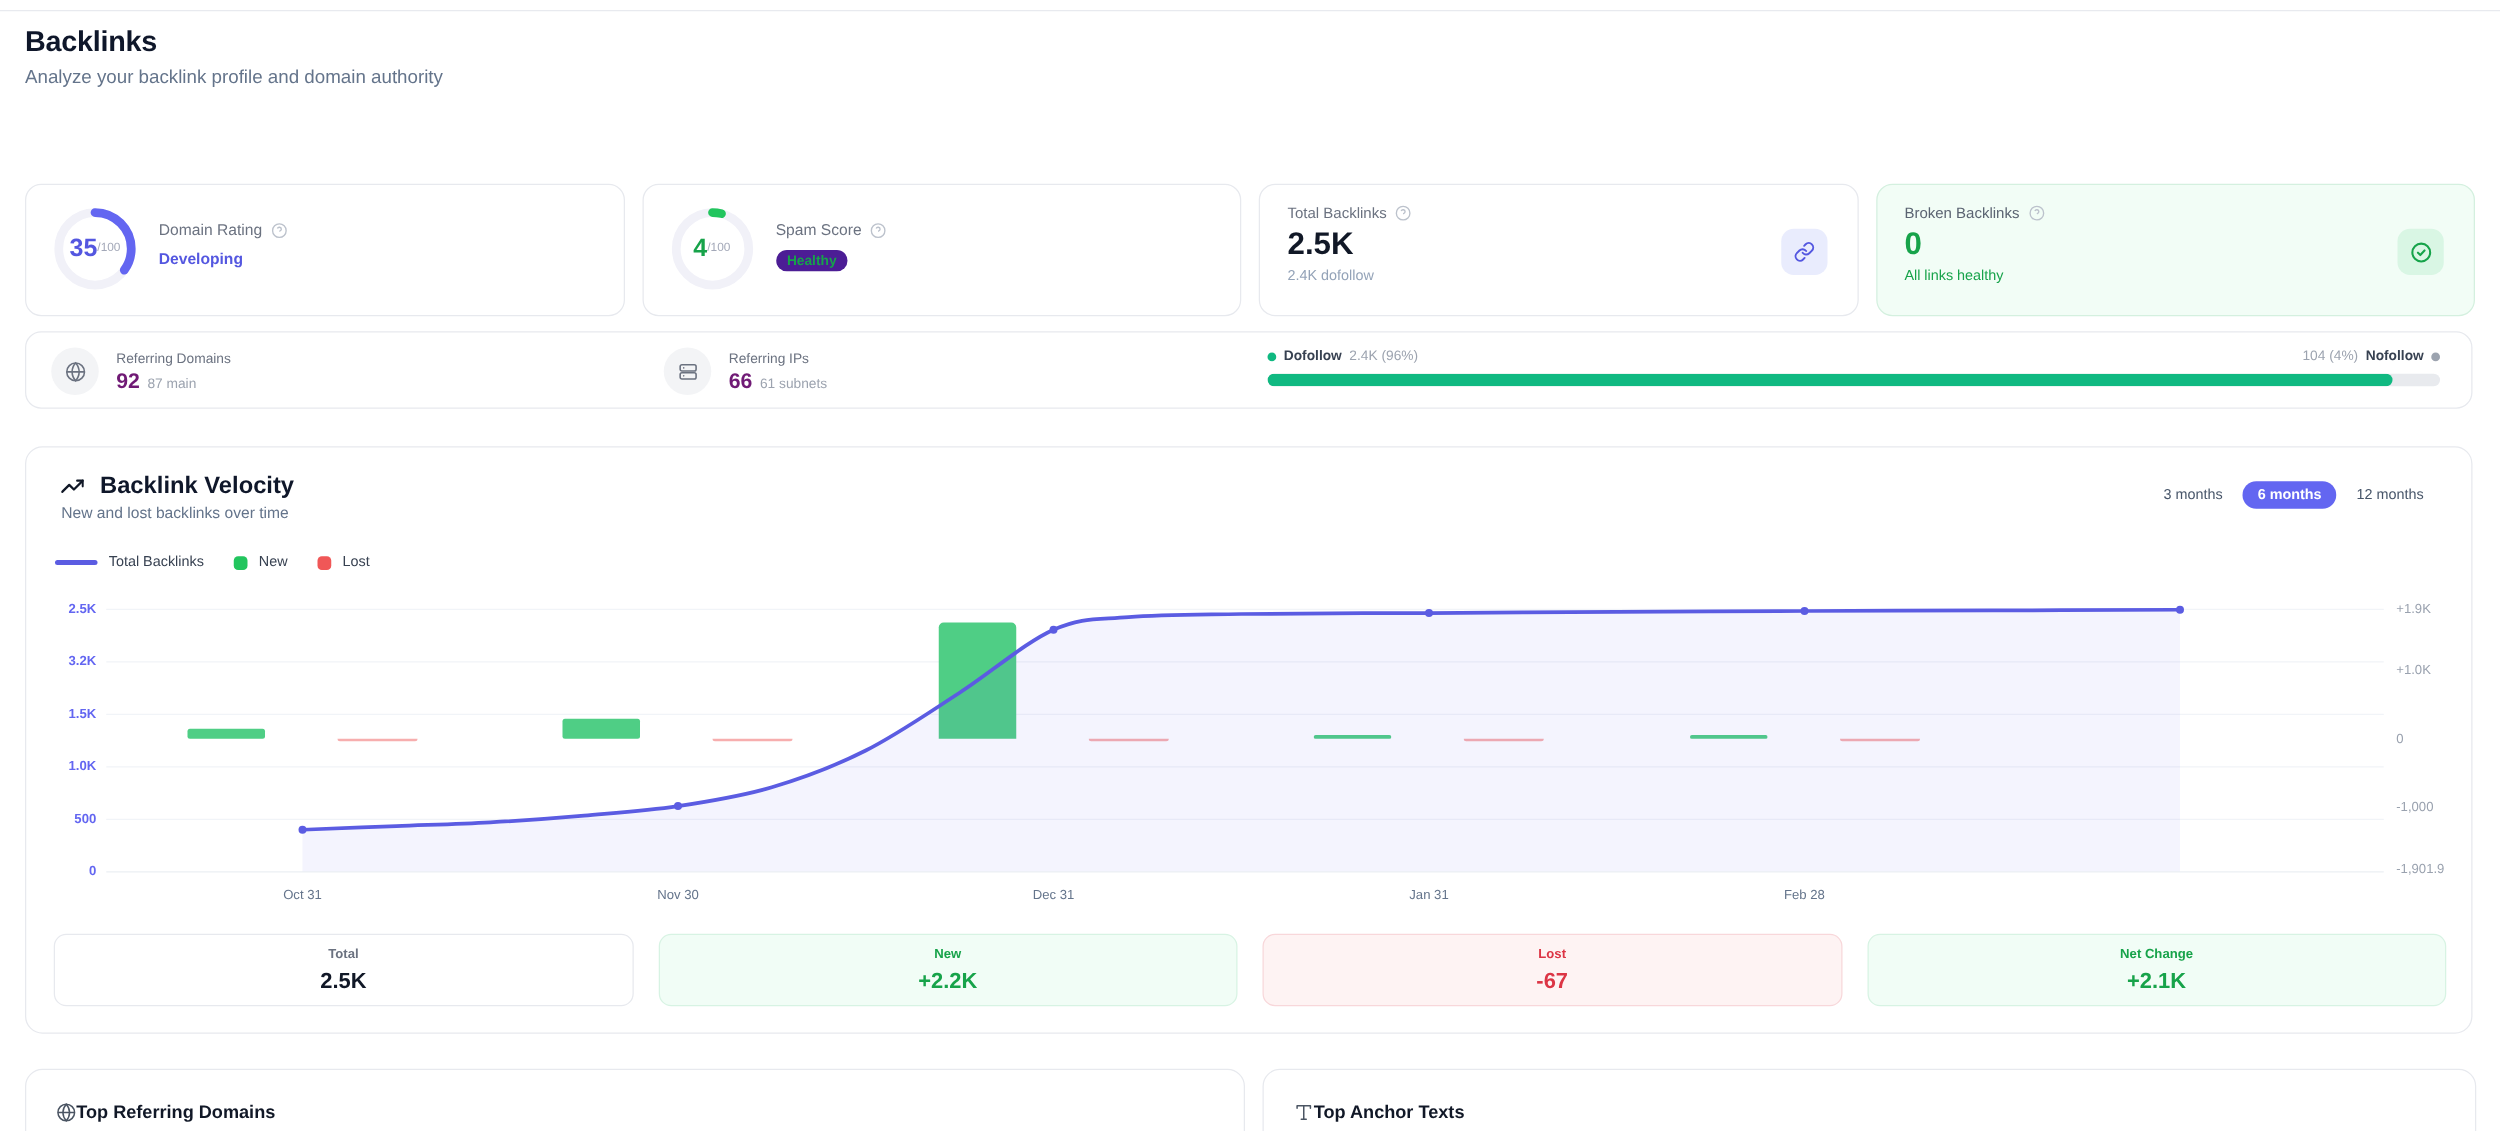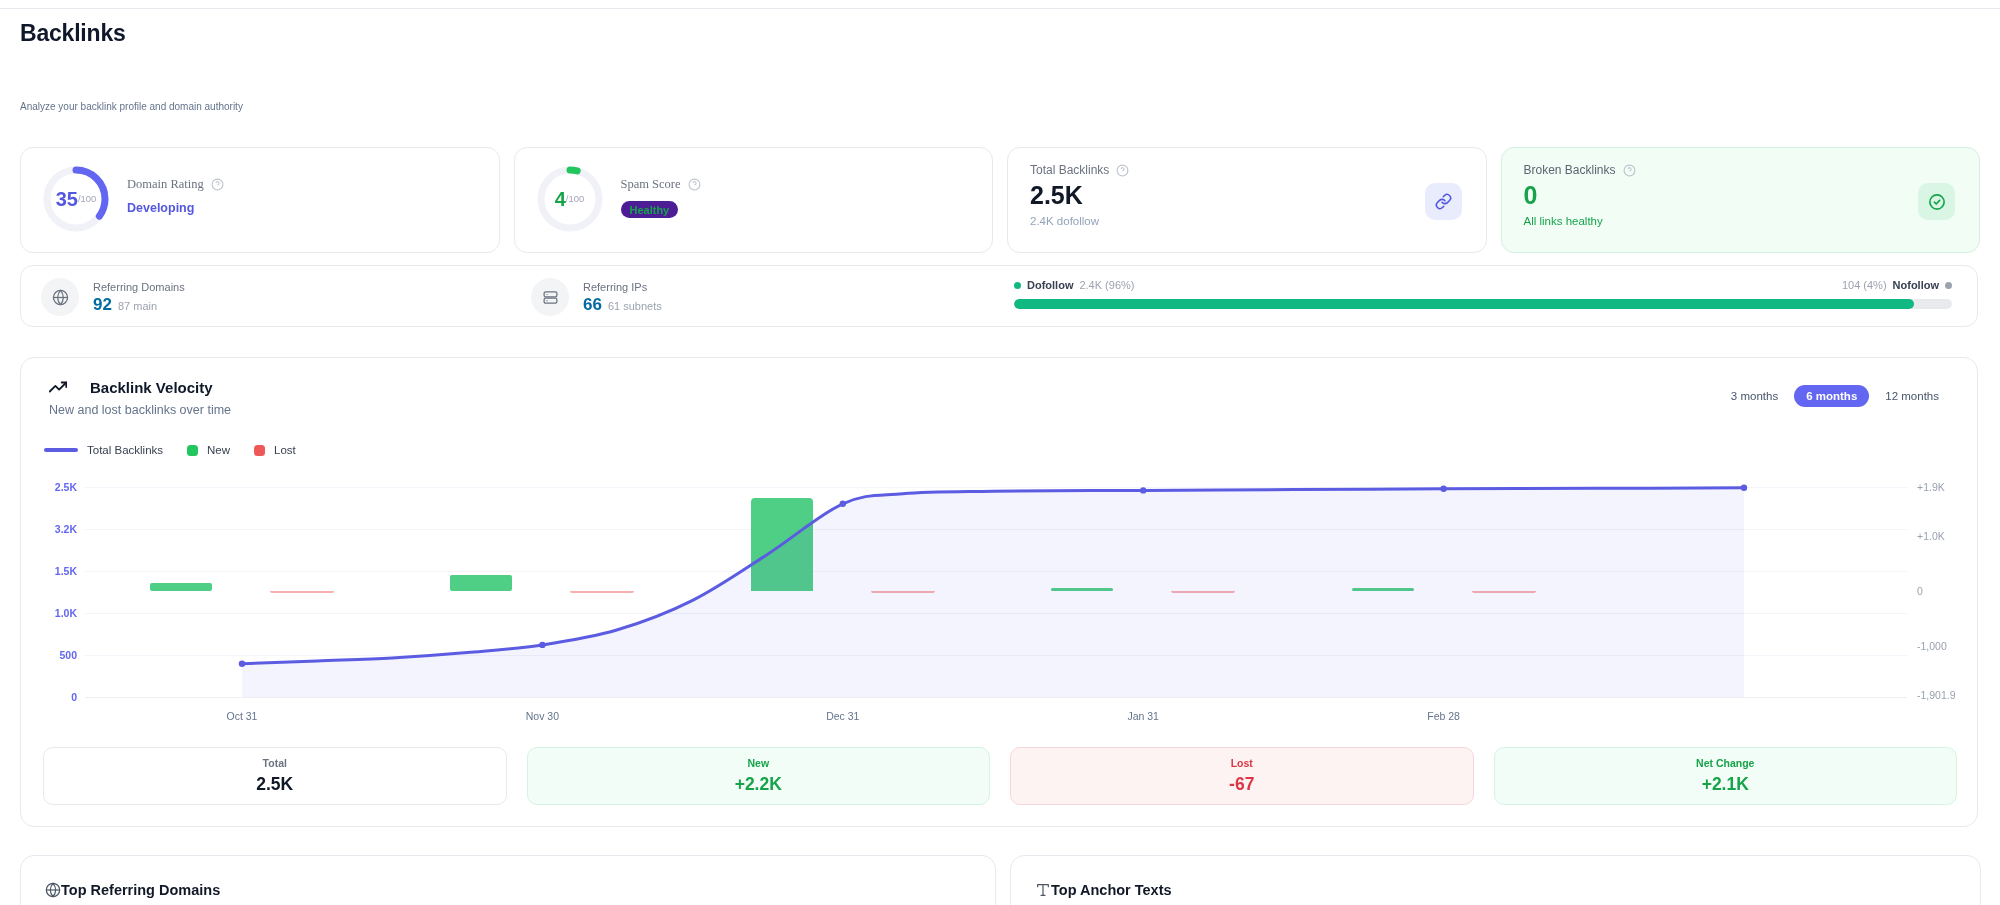--- a/index.html
+++ b/index.html
@@ -2,74 +2,74 @@
 <html><head>
 <meta charset="utf-8">
 <style>
   * { margin:0; padding:0; box-sizing:border-box; }
   html,body { background:#fff; }
   body { font-family:"Liberation Sans", sans-serif; }
   .page { position:relative; width:2000px; height:905px; background:#fff; overflow:hidden; color:#111827; }
   .top-rule { position:absolute; top:8px; left:0; width:100%; border-top:1px solid #e8eaef; }
 
   .page-title { position:absolute; left:20px; top:20px; font-size:23px; font-weight:700; letter-spacing:-0.2px; color:#0f172a; }
-  .page-subtitle { position:absolute; left:20px; top:53px; font-size:10px; color:#64748b;margin-top:48px; }
+  .page-subtitle { position:absolute; left:20px; top:53px; font-size:15px; color:#64748b; }
 
   .sync-banner { position:absolute; left:20px; top:94px; width:1958px; height:30px; background:#eef2ff; border:1px solid #dfe5fb; border-radius:8px; display:flex; align-items:center; padding:0 13px; }
   .sync-banner .txt { font-size:12px; color:#4b5563; }
   .sync-banner .txt2 { margin-left:28px; }
   .icn { display:inline-flex; align-items:center; justify-content:center; }
   .icn svg { display:block; }
 
   
   .row1 { position:absolute; left:20px; top:147px; width:1960px; display:grid; grid-template-columns:repeat(4,1fr); gap:14px; }
   .stat-card { position:relative; height:106px; background:#fff; border:1px solid #e7e9ee; border-radius:13px; }
   .stat-card.green-card { background:#f2fdf6; border-color:#d4f0df; }
   .gauge { position:absolute; left:20px; top:16px; width:70px; height:70px; }
   .gauge svg { position:absolute; inset:0; }
   .gauge .gtxt { position:absolute; inset:0; display:flex; flex-direction:row; align-items:center; justify-content:center; line-height:1.05; }
   .gauge .gval { font-size:20px; font-weight:700; }
   .gauge .gden { font-size:9.5px; color:#a3a8b8; }
   .indigo { color:#5457e0; }
   .green  { color:#17a34a; }
   .stat-meta { position:absolute; left:106px; top:29px; }
-  .stat-label { display:flex; align-items:center; gap:7px; font-size:12.5px; color:#6b7280;font-family:Liberation Serif, serif; }
+  .stat-label { display:flex; align-items:center; gap:7px; font-size:12.5px; color:#6b7280; }
   .stat-status { margin-top:9px; font-size:12.5px; font-weight:700; }
   .badge-green { display:inline-block; background:#4c1d95; color:#16a34a; font-size:11px; font-weight:700; padding:2.5px 9px; border-radius:999px; }
   .metric-label { position:absolute; left:22px; top:15px; display:flex; align-items:center; gap:7px; font-size:12px; color:#6b7280; }
   .metric-value { position:absolute; left:22px; top:33px; font-size:25px; font-weight:700; color:#111827; }
   .metric-sub { position:absolute; left:22px; top:67px; font-size:11.5px; color:#94a3b8; }
   .metric-icon { position:absolute; right:24px; top:35px; width:37px; height:37px; border-radius:10px; display:grid; place-items:center; }
   .metric-icon.violet { background:#e9ecfd; color:#5457e0; }
   .metric-icon.mint { background:#d9f6e4; color:#16a34a; }
   .green-card .metric-label { color:#5b6472; }
   .green-card .metric-value, .green-card .metric-sub { color:#17a34a; }
 
   
   .row2 { position:absolute; left:20px; top:265px; width:1958px; height:62px; background:#fff; border:1px solid #e7e9ee; border-radius:13px; }
   .ref-group { position:absolute; top:12px; display:flex; gap:14px;align-items:center; }
   .ref-icon { width:38px; height:38px; border-radius:999px; background:#f3f4f6; color:#6b7280; display:grid; place-items:center; }
   .ref-label { font-size:11px; color:#6b7280; margin-top:2px; }
   .ref-valrow { display:flex; align-items:baseline; gap:6px; margin-top:2px; }
-  .ref-value { font-size:17px; font-weight:700; color:#0369a1; }
+  .ref-value { font-size:17px; font-weight:700; color:#701a75; }
   .ref-sub { font-size:11px; color:#9ca3af; }
   .follow-block { position:absolute; left:993px; right:25px; top:13px; }
   .follow-legend { display:flex; justify-content:space-between; align-items:center; font-size:11px; }
   .fl-left, .fl-right { display:flex; align-items:center; gap:6px;text-align:center; }
   .dot { width:7px; height:7px; border-radius:999px; display:inline-block; }
   .dot-green { background:#10b981; }
   .dot-gray { background:#9ca3af; }
   .fl-name { font-weight:700; color:#374151; }
   .fl-val { color:#9ca3af; }
   .follow-bar { margin-top:8px; height:10px; border-radius:6px; background:#e8eaee; overflow:hidden; }
   .follow-fill { height:100%; border-radius:6px; background:#10b981; }
 
   
   .chart-card { position:absolute; left:20px; top:357px; width:1958px; height:470px; background:#fff; border:1px solid #e7e9ee; border-radius:14px; }
-  .vel-title { position:absolute; left:28px; top:20px; display:flex; align-items:center; gap:23px; font-size:15px; font-weight:700; color:#0f172a; }
+  .vel-title { position:absolute; left:28px; top:20px; display:flex; align-items:center; gap:13px; font-size:19px; font-weight:700; color:#0f172a; }
   .vel-sub { position:absolute; left:28px; top:45px; font-size:12.5px; color:#64748b; }
   .ranges { position:absolute; right:26px; top:27px; display:flex; align-items:center; gap:4px; }
   .range-btn { font-size:11.5px; color:#475569; padding:5px 12px; border-radius:999px; background:transparent; border:none; font-family:inherit; cursor:pointer; }
   .range-btn.active { background:#6366f1; color:#fff; font-weight:700; }
   .legend { position:absolute; left:23px; top:86px; display:flex; align-items:center; gap:24px; }
   .legend-item { display:flex; align-items:center; gap:9px; font-size:11.5px; color:#374151; }
   .sw-line { width:34px; height:4px; border-radius:2px; background:#5b5ce2; }
   .sw-sq { width:11px; height:11px; border-radius:3.5px; }
   .sw-new { background:#22c55e; }
   .sw-lost { background:#f05757; }

